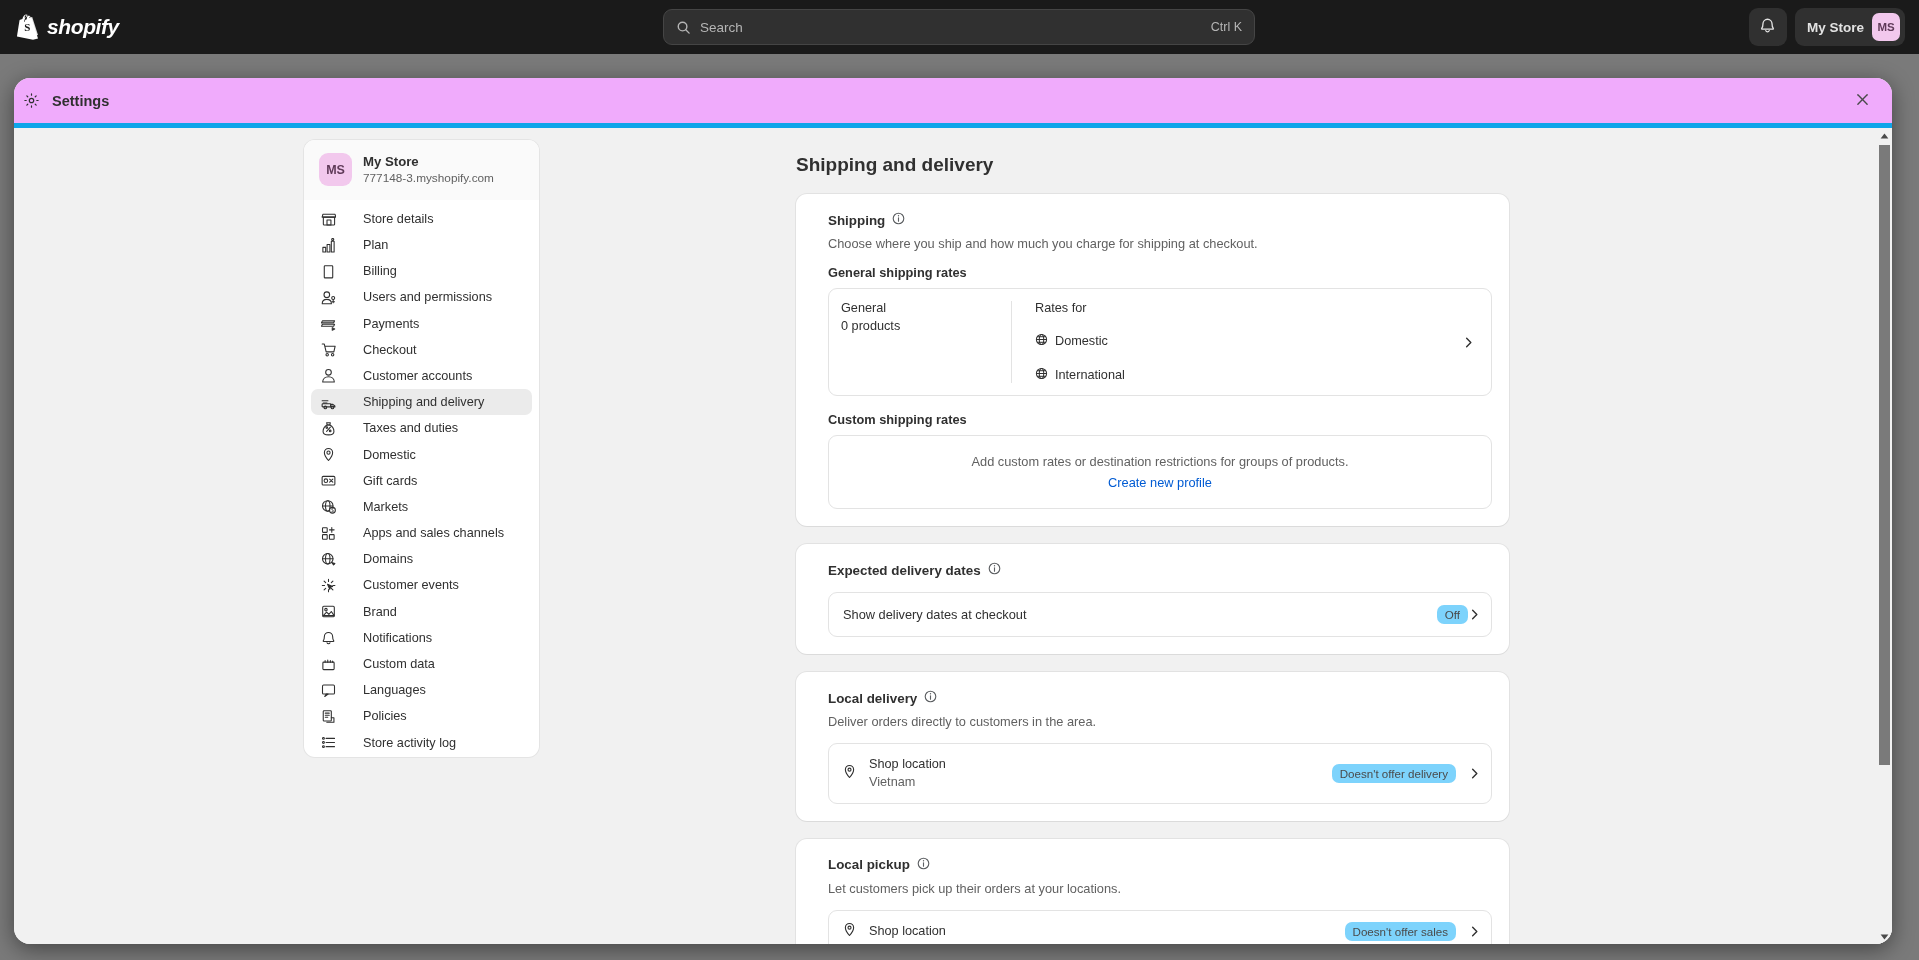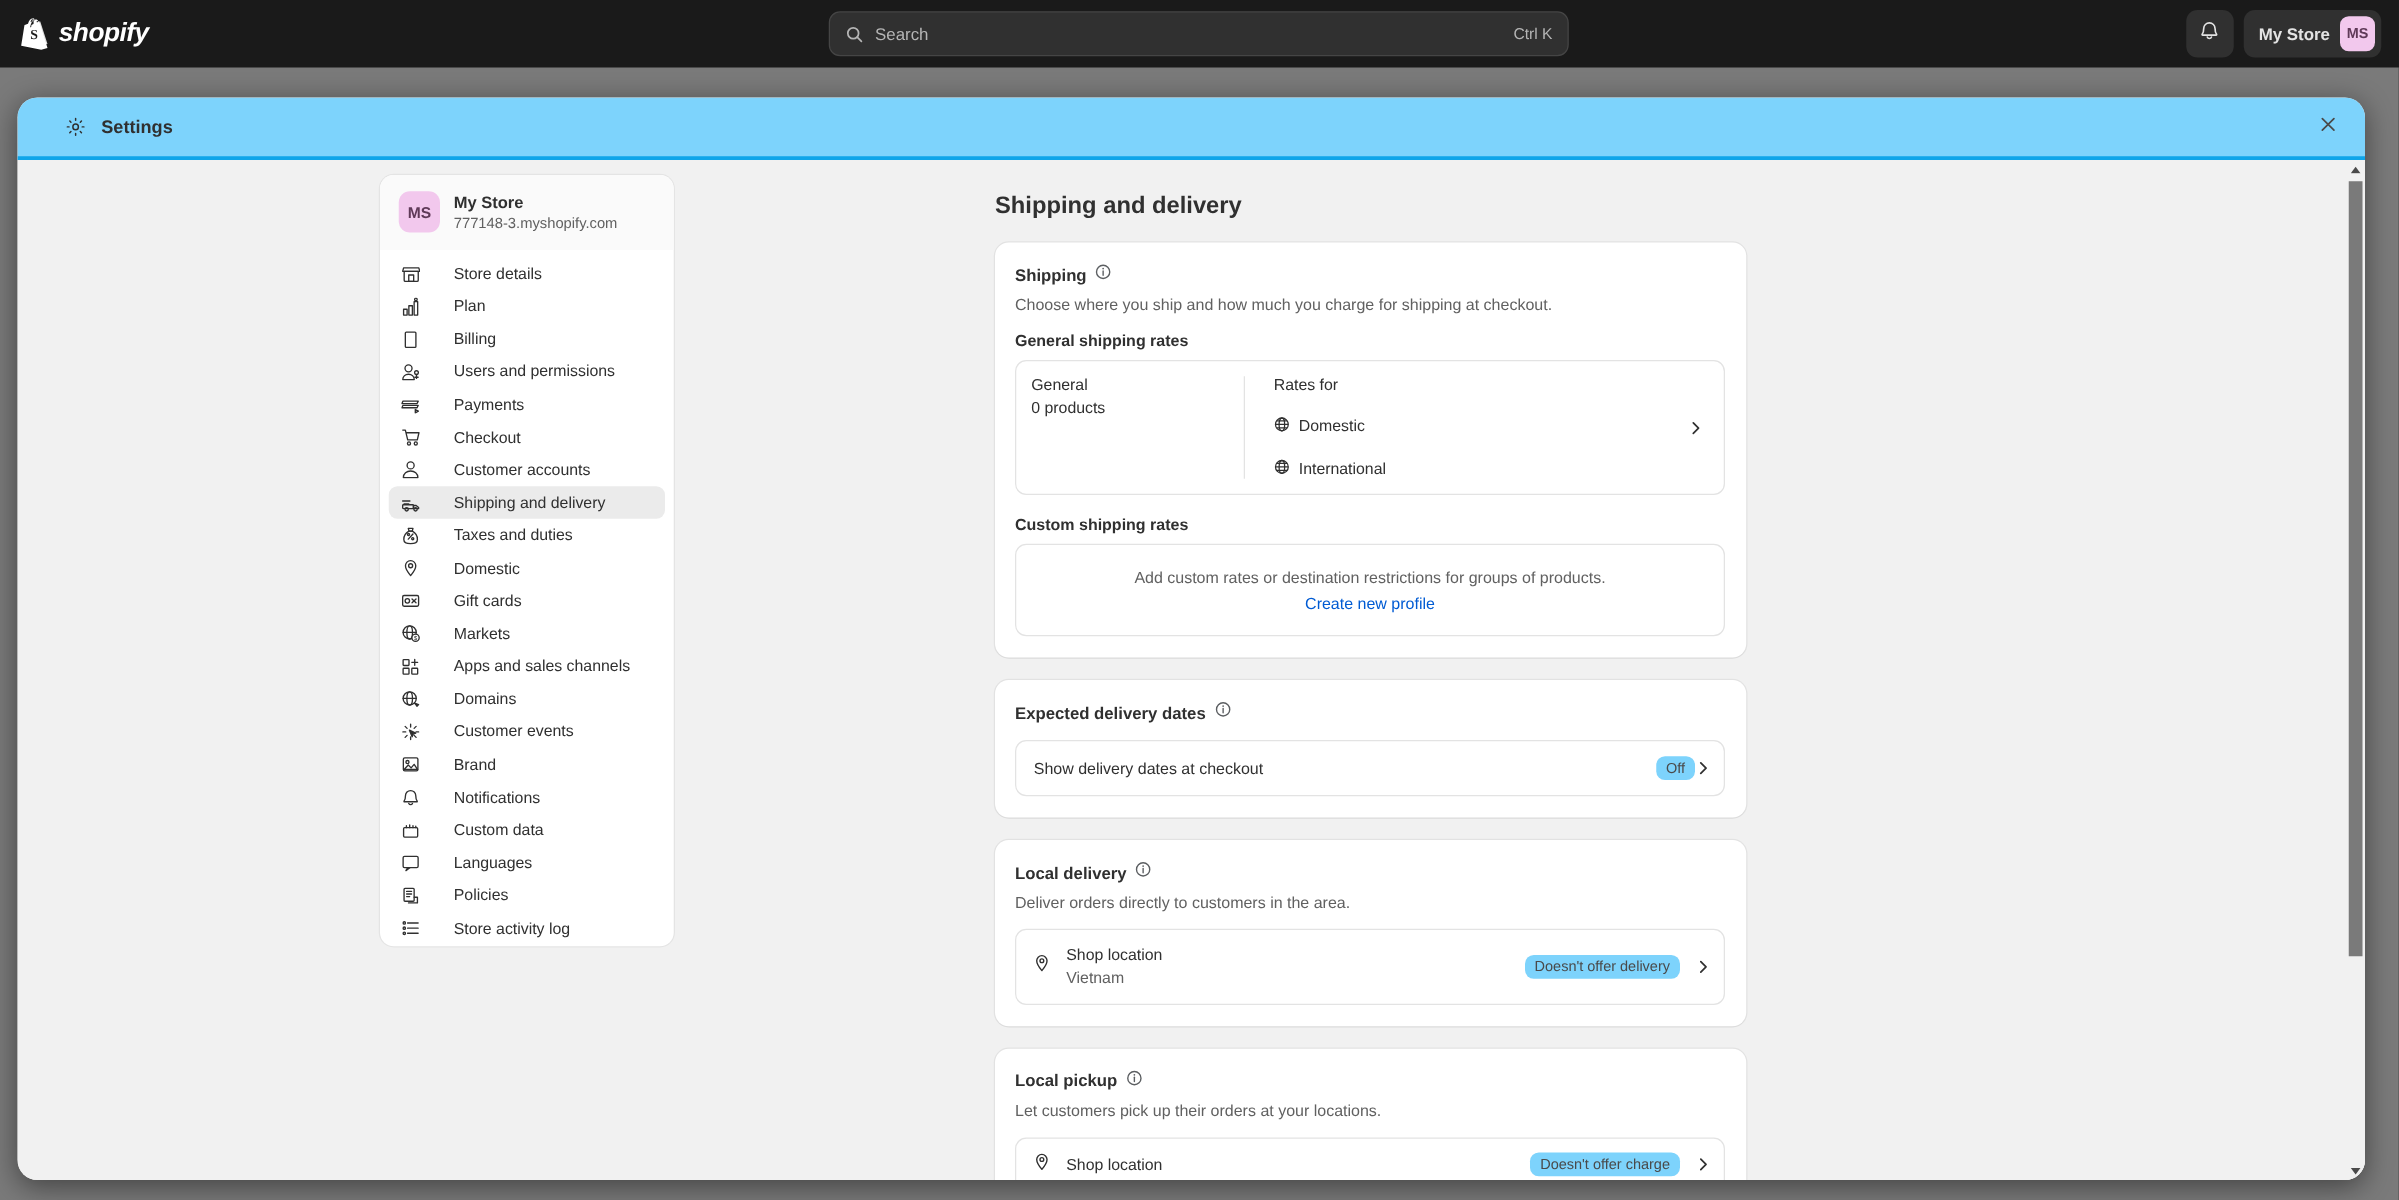--- a/index.html
+++ b/index.html
@@ -74,24 +74,24 @@
   }
   .modal {
     position: absolute; top: 78px; left: 14px;
     width: 1878px; height: 866px;
     background: #f1f1f1;
     border-radius: 16px;
     box-shadow: 0 5px 22px rgba(0,0,0,0.45);
     overflow: hidden;
   }
   .modal-header {
-    height: 50px; background: #7dd3fc;
+    height: 50px; background: #f0abfc;
     display: flex; align-items: center;
-    padding: 0 18px 0 38px;
-    border-bottom: 3px solid #0ea5e9;
+    padding: 0 18px 0 9px;
+    border-bottom: 5px solid #0ea5e9;
     position: relative;
   }
   .modal-header .gi { display: flex; margin-right: 12px; }
   .modal-title { font-size: 14.5px; font-weight: 600; color: #303030; }
   .close-btn {
     position: absolute; right: 16px; top: 50%;
     transform: translateY(-50%);
     width: 28px; height: 28px; border-radius: 7px;
     display: flex; align-items: center; justify-content: center;
     cursor: pointer;
@@ -145,24 +145,24 @@
   .main-scroll {
     flex: 1; position: relative;
     overflow: hidden;
   }
   .main-inner { padding: 26px 0 0 0; }
   .page-title {
     font-size: 19px; font-weight: 700; color: #303030;
     margin: 0 0 18px 257px;
   }
   .card {
-    width: 601px; margin: 0 0 18px 257px;
+    width: 713px; margin: 0 0 18px 257px;
     background: #fff; border-radius: 11px;
     box-shadow: 0 0 0 1px rgba(0,0,0,0.06), 0 1px 0 rgba(0,0,0,0.03);
-    padding: 17px 17px 17px 16px;
+    padding: 17px 17px 17px 32px;
   }
   .sec-head {
     display: flex; align-items: center; gap: 7px;
     margin-bottom: 7px;
   }
   .sec-title { font-size: 13.4px; font-weight: 700; color: #303030; }
   .sec-desc { font-size: 12.8px; color: #616161; margin-bottom: 14px; }
   .sub-title { font-size: 12.8px; font-weight: 700; color: #303030; margin-bottom: 8px; }
 
   .inner-box {
@@ -654,21 +654,21 @@
             <div class="loc-row">
               <span>
                 <svg width="15" height="15" viewBox="0 0 16 16" fill="none" stroke="#303030" stroke-width="1.2">
                   <path d="M8 1.6c-2.5 0-4.4 2-4.4 4.4 0 3.2 4.4 8.4 4.4 8.4s4.4-5.2 4.4-8.4c0-2.4-2-4.4-4.4-4.4z" stroke-linejoin="round"></path>
                   <circle cx="8" cy="6" r="1.6"></circle>
                 </svg>
               </span>
               <div class="loc-txt">
                 <div class="loc-t1">Shop location</div>
               </div>
-              <span class="badge">Doesn't offer charge</span>
+              <span class="badge">Doesn't offer sales</span>
               <svg width="13" height="13" viewBox="0 0 14 14" fill="none" stroke="#303030" stroke-width="1.5" stroke-linecap="round" stroke-linejoin="round">
                 <polyline points="5,2.5 9.5,7 5,11.5"></polyline>
               </svg>
             </div>
           </div>
         </div>
 
       </div>
 
       <div class="sb-track">

